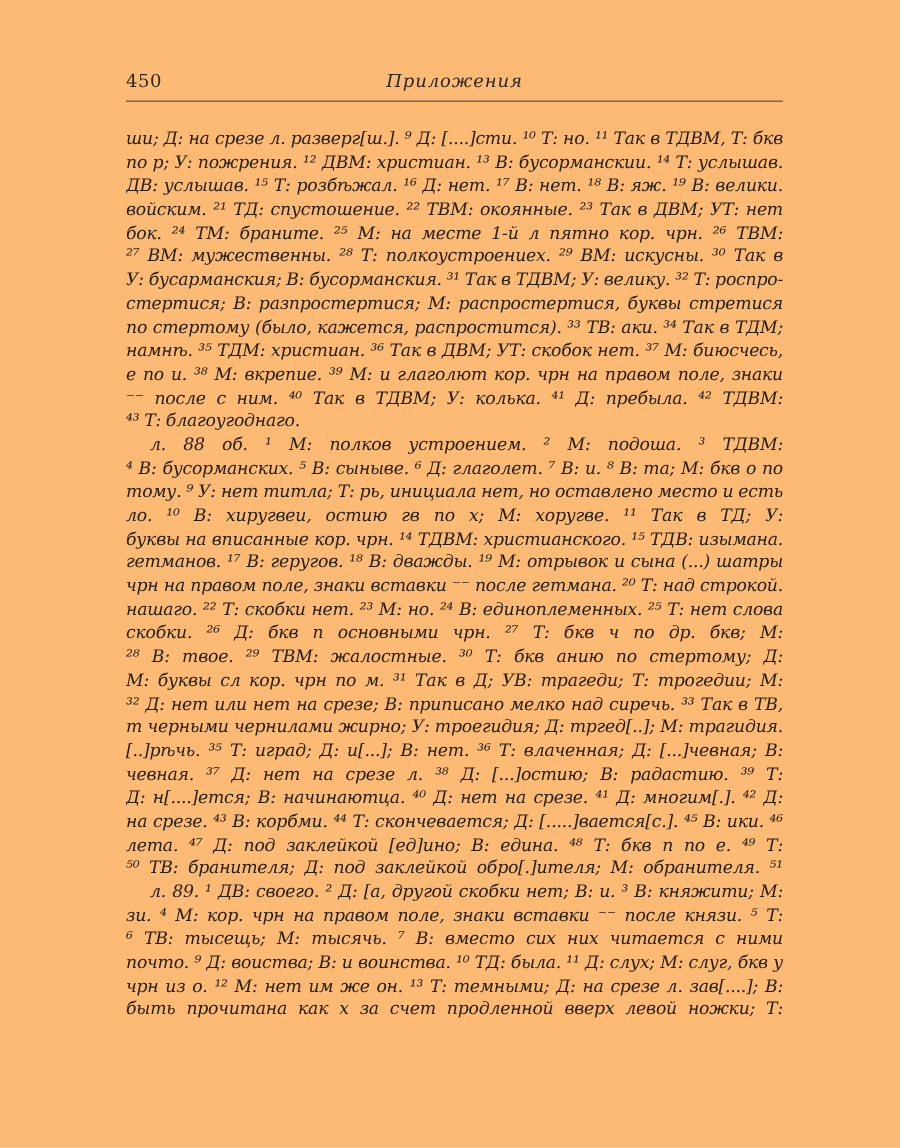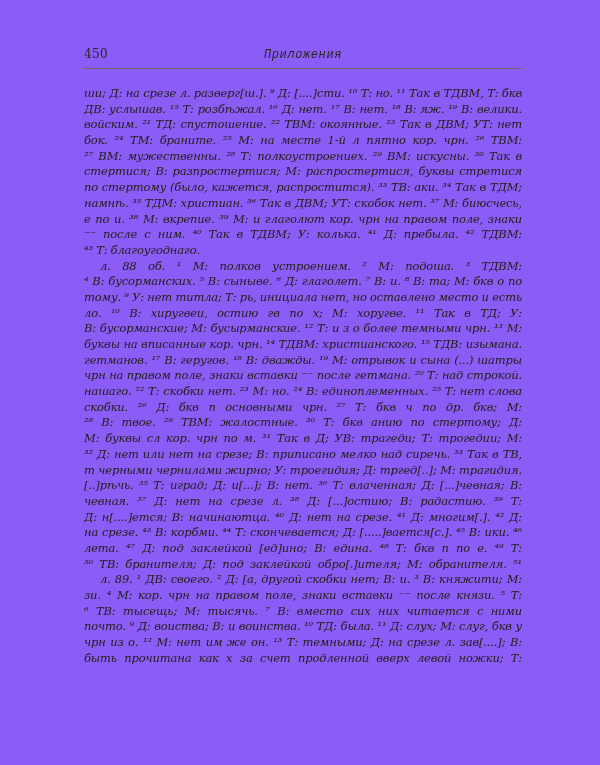--- a/index.html
+++ b/index.html
@@ -6,21 +6,21 @@
     margin: 0;
     padding: 0;
     background: #d8d5cf;
     font-family: "DejaVu Serif", "Liberation Serif", serif;
   }
   .page {
     position: relative;
     width: 600px;
     height: 765px;
     margin: 0 auto;
-    background: #8b5cf6;
+    background: #fdba74;
     color: #211e1a;
     box-sizing: border-box;
     padding: 47px 78px 0 84px;
     overflow: hidden;
   }
   .running-head {
     display: grid;
     grid-template-columns: 1fr auto 1fr;
     align-items: baseline;
     font-size: 12px;
@@ -29,21 +29,20 @@
   }
   .page-number {
     justify-self: start;
     font-style: normal;
     letter-spacing: 0.4px;
   }
   .running-title {
     justify-self: center;
     font-style: italic;
     letter-spacing: 0.6px;
-    font-family: Liberation Mono, monospace;
   }
   .head-spacer { justify-self: end; }
   .head-rule {
     height: 0;
     border-top: 1px solid #6e6a61;
     margin-top: 6px;
   }
   .apparatus {
     margin-top: 17px;
     font-size: 11.5px;
@@ -76,37 +75,38 @@
     <span class="page-number">450</span>
     <span class="running-title">Приложения</span>
     <span class="head-spacer"></span>
   </div>
 
   <div class="head-rule"></div>
 
   <div class="apparatus">
       <div class="para">
         <div class="line">ши; Д: на срезе л. разверг[ш.]. ⁹ Д: [....]сти. ¹⁰ Т: но. ¹¹ Так в ТДВМ, Т: бкв о</div>
+        <div class="line">по р; У: пожрения. ¹² ДВМ: христиан. ¹³ В: бусорманскии. ¹⁴ Т: услышав.</div>
         <div class="line">ДВ: услышав. ¹⁵ Т: розбѣжал. ¹⁶ Д: нет. ¹⁷ В: нет. ¹⁸ В: яж. ¹⁹ В: велики. ²⁰ В:</div>
         <div class="line">войским. ²¹ ТД: спустошение. ²² ТВМ: окоянные. ²³ Так в ДВМ; УТ: нет ско-</div>
         <div class="line">бок. ²⁴ ТМ: браните. ²⁵ М: на месте 1-й л пятно кор. чрн. ²⁶ ТВМ: крѣпки.</div>
         <div class="line">²⁷ ВМ: мужественны. ²⁸ Т: полкоустроениех. ²⁹ ВМ: искусны. ³⁰ Так в ТДМ;</div>
+        <div class="line">У: бусарманския; В: бусорманския. ³¹ Так в ТДВМ; У: велику. ³² Т: роспро-</div>
         <div class="line">стертися; В: разпростертися; М: распростертися, буквы стретися кор. чрн</div>
         <div class="line">по стертому (было, кажется, распростится). ³³ ТВ: аки. ³⁴ Так в ТДМ; УВ:</div>
         <div class="line">намнѣ. ³⁵ ТДМ: христиан. ³⁶ Так в ДВМ; УТ: скобок нет. ³⁷ М: биюсчесь, бкв</div>
         <div class="line">е по и. ³⁸ М: вкрепие. ³⁹ М: и глаголют кор. чрн на правом поле, знаки вставки</div>
         <div class="line">⁻⁻ после с ним. ⁴⁰ Так в ТДВМ; У: колька. ⁴¹ Д: пребыла. ⁴² ТДВМ: христианом.</div>
         <div class="line lastline">⁴³ Т: благоугоднаго.</div>
       </div>
       <div class="para indent">
         <div class="line">л. 88 об. ¹ М: полков устроением. ² М: подоша. ³ ТДВМ: христианского.</div>
         <div class="line">⁴ В: бусорманских. ⁵ В: сыныве. ⁶ Д: глаголет. ⁷ В: и. ⁸ В: та; М: бкв о по стер-</div>
         <div class="line">тому. ⁹ У: нет титла; Т: рь, инициала нет, но оставлено место и есть тит-</div>
         <div class="line">ло. ¹⁰ В: хиругвеи, остию гв по х; М: хоругве. ¹¹ Так в ТД; У: бусарманские;</div>
-        <div class="line">В: бусорманские; М: бусырманские. ¹² Т: и з о более темными чрн. ¹³ М:</div>
         <div class="line">буквы на вписанные кор. чрн. ¹⁴ ТДВМ: христианского. ¹⁵ ТДВ: изымана. ¹⁶ Т:</div>
         <div class="line">гетманов. ¹⁷ В: геругов. ¹⁸ В: дважды. ¹⁹ М: отрывок и сына (...) шатры кор.</div>
         <div class="line">чрн на правом поле, знаки вставки ⁻⁻ после гетмана. ²⁰ Т: над строкой. ²¹ М:</div>
         <div class="line">нашаго. ²² Т: скобки нет. ²³ М: но. ²⁴ В: единоплеменных. ²⁵ Т: нет слова и</div>
         <div class="line">скобки. ²⁶ Д: бкв п основными чрн. ²⁷ Т: бкв ч по др. бкв; М: пригоршайшие.</div>
         <div class="line">²⁸ В: твое. ²⁹ ТВМ: жалостные. ³⁰ Т: бкв анию по стертому; Д: слушанию;</div>
         <div class="line">М: буквы сл кор. чрн по м. ³¹ Так в Д; УВ: трагеди; Т: трогедии; М: трагидии.</div>
         <div class="line">³² Д: нет или нет на срезе; В: приписано мелко над сиречь. ³³ Так в ТВ, Т: бкв</div>
         <div class="line">т черными чернилами жирно; У: троегидия; Д: тргед[..]; М: трагидия. ³⁴ Д:</div>
         <div class="line">[..]рѣчь. ³⁵ Т: иград; Д: и[...]; В: нет. ³⁶ Т: влаченная; Д: [...]чевная; В: препла-</div>

